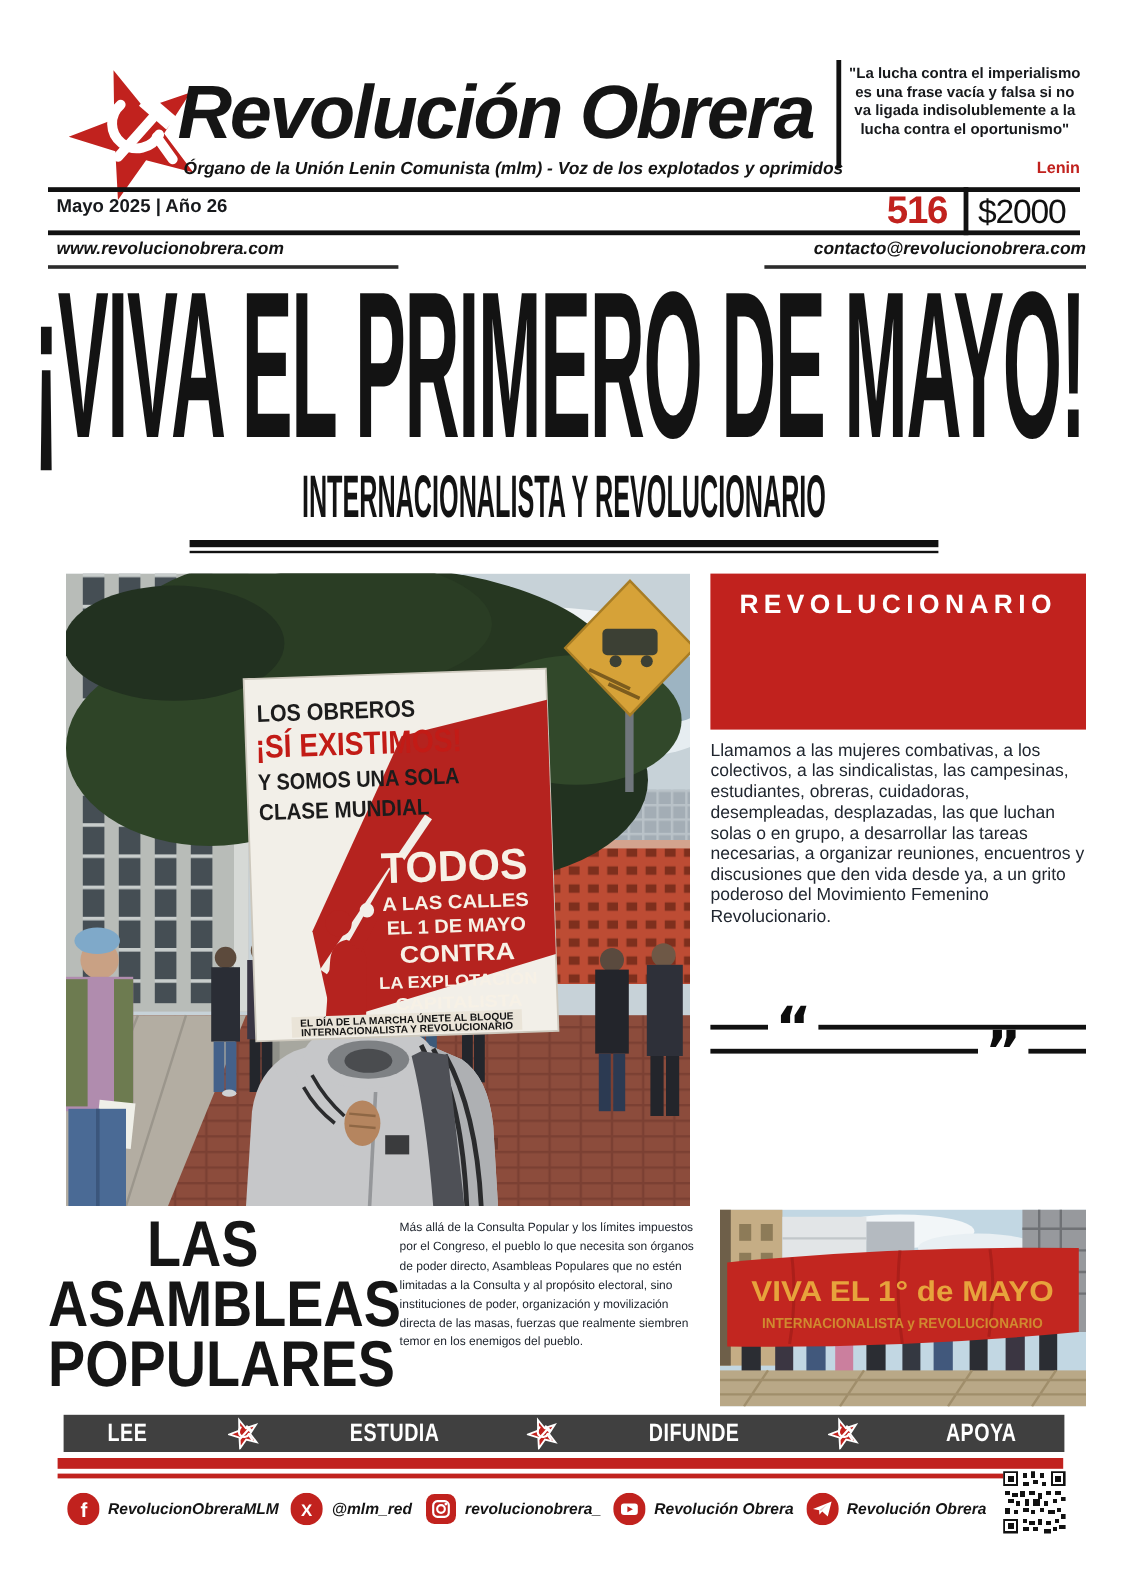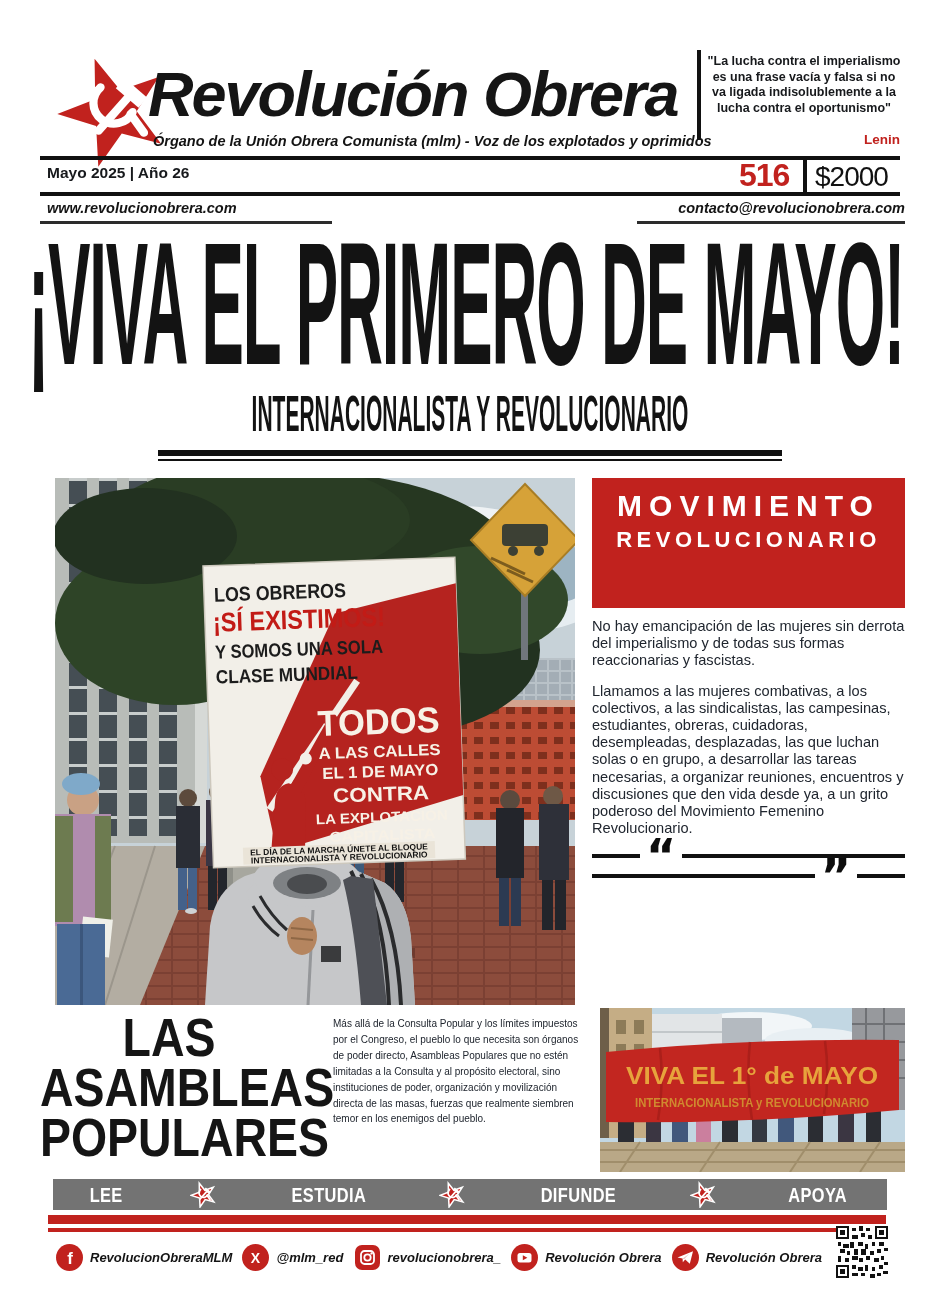--- a/index.html
+++ b/index.html
@@ -50,21 +50,21 @@
          font-family:"DejaVu Sans",sans-serif;}
   #mfr-quote-text{position:relative;z-index:2;margin:8px 2px;font-size:16.5px;line-height:21px;
                   font-style:italic;text-align:center;color:#181d24;}
   #mfr-watermark{position:absolute;z-index:1;left:0;top:18px;width:100%;text-align:center;
                  font-size:118px;font-weight:700;color:rgba(80,80,80,.18);letter-spacing:-4px;}
   
   #asam-title{left:40px;top:1012px;width:300px;font-weight:700;color:#151515;text-align:center;}
   #asam-title div{font-size:54px;line-height:50px;transform:scaleX(.86);transform-origin:left;white-space:nowrap;}
   #asam-body{left:333px;top:1016px;width:252px;font-size:10px;line-height:15.9px;color:#20262f;}
   
-  #action-bar{left:53px;top:1179px;width:834px;height:31px;background:#737373;display:flex;
+  #action-bar{left:53px;top:1179px;width:834px;height:31px;background:#404040;display:flex;
               align-items:center;justify-content:space-around;color:#fff;}
   .ab-label{font-size:21px;font-weight:700;transform:scaleX(.78);letter-spacing:.5px;white-space:nowrap;}
   .ab-star{width:27px;height:27px;display:flex;}
   #redline-mid{left:48px;top:1215px;width:838px;height:9px;background:#c1221e;}
   #redline-thin{left:48px;top:1228px;width:789px;height:4px;background:#c1221e;}
   #footer-social{left:56px;top:1240px;width:766px;height:34px;display:flex;align-items:center;
                  justify-content:space-between;}
   .soc{display:flex;align-items:center;gap:7px;}
   .soc .handle{font-size:13px;font-weight:700;font-style:italic;color:#141414;white-space:nowrap;}
   .soc svg{display:block;}
@@ -87,21 +87,21 @@
       </g>
     </defs>
   </svg>
 
   <svg class="abs" style="left:50px;top:48px" width="128" height="124" viewBox="0 0 120 120">
     <use href="#star-shape" fill="#c1221e"></use>
     <use href="#hs"></use>
   </svg>
 
   <div class="abs" id="mast-title">Revolución Obrera</div>
-  <div class="abs" id="mast-tagline">Órgano de la Unión Obrera Comunista (mlm) - Voz de los explotados y oprimidos</div>
+  <div class="abs" id="mast-tagline">Órgano de la Unión Lenin Comunista (mlm) - Voz de los explotados y oprimidos</div>
   <div class="abs" id="mast-vline"></div>
   <div class="abs" id="mast-quote">"La lucha contra el imperialismo es una frase vacía y falsa si no va ligada indisolublemente a la lucha contra el oportunismo"</div>
   <div class="abs" id="mast-quote-author">Lenin</div>
 
   <div class="abs hrule" style="top:156px"></div>
   <div class="abs" id="dateline">Mayo 2025 | Año 26</div>
   <div class="abs" id="issue">516</div>
   <div class="abs" id="issue-divider"></div>
   <div class="abs" id="price">$2000</div>
   <div class="abs hrule" style="top:192px"></div>
@@ -304,26 +304,24 @@
       <text x="170" y="241" font-size="20" font-weight="700" fill="#f7f1e6" text-anchor="middle" textLength="96" lengthAdjust="spacingAndGlyphs">CONTRA</text>
       <text x="170" y="262" font-size="14" font-weight="700" fill="#f7f1e6" text-anchor="middle" textLength="132" lengthAdjust="spacingAndGlyphs">LA EXPLOTACIÓN</text>
       <text x="170" y="280" font-size="14" font-weight="700" fill="#f7f1e6" text-anchor="middle" textLength="106" lengthAdjust="spacingAndGlyphs">CAPITALISTA</text>
       <rect x="30" y="283" width="192" height="17" fill="#eae4d8"></rect>
       <text x="126" y="291" font-size="8.5" font-weight="700" fill="#141414" text-anchor="middle">EL DÍA DE LA MARCHA ÚNETE AL BLOQUE</text>
       <text x="126" y="299" font-size="8.5" font-weight="700" fill="#141414" text-anchor="middle">INTERNACIONALISTA Y REVOLUCIONARIO</text>
     </g>
   </svg>
 
   <div class="abs" id="mfr-box">
-    <div class="l1">MOVIMIENTO</div>
     <div class="l3">REVOLUCIONARIO</div>
   </div>
 
   <div class="abs" id="mfr-paragraphs">
-    <p>No hay emancipación de las mujeres sin derrota del imperialismo y de todas sus formas reaccionarias y fascistas.</p>
     <p>Llamamos a las mujeres combativas, a los colectivos, a las sindicalistas, las campesinas, estudiantes, obreras, cuidadoras, desempleadas, desplazadas, las que luchan solas o en grupo, a desarrollar las tareas necesarias, a organizar reuniones, encuentros y discusiones que den vida desde ya, a un grito poderoso del Movimiento Femenino Revolucionario.</p>
   </div>
 
   <div class="abs" id="mfr-quote">
     <div class="qrule">
       <div class="ln" style="width:48px"></div>
       <div class="qmark">“</div>
       <div class="ln" style="flex:1"></div>
     </div>
     <div class="qrule">

